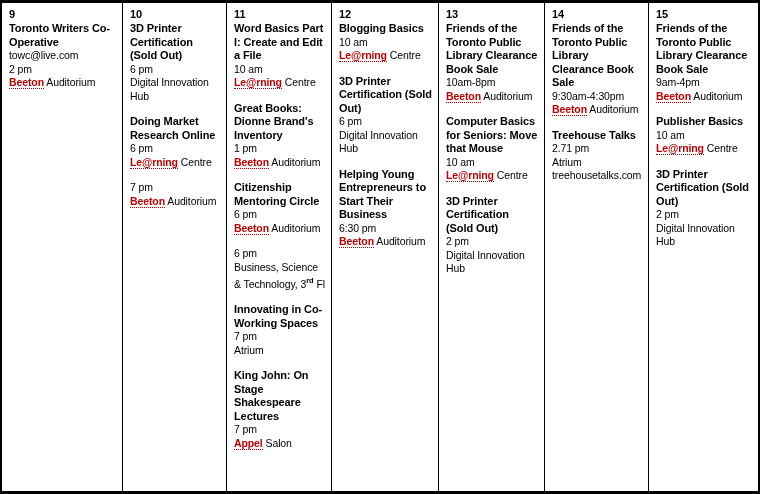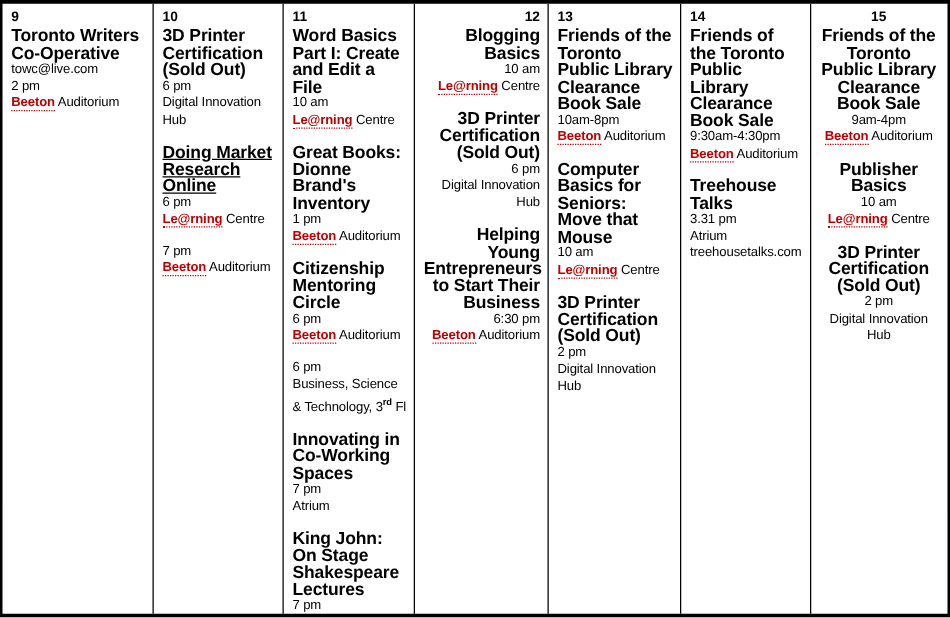--- a/index.html
+++ b/index.html
@@ -26,46 +26,44 @@
   }
   .day-cell {
     box-sizing: border-box;
     border-right: 1px solid #000;
     padding: 5px 6px 4px 7px;
     overflow: hidden;
     position: relative;
   }
   .day-cell:last-child {
     border-right: none;
-    text-align: center;
   }
   .daynum {
     font-family: "Liberation Sans", sans-serif;
     font-size: 11px;
     font-weight: bold;
     color: #000;
     line-height: 13px;
     margin-bottom: 1px;
   }
   .event {
     margin-bottom: 12px;
   }
   .event:last-child {
     margin-bottom: 0;
   }
   .ev-title {
     font-family: "Liberation Sans", sans-serif;
-    font-size: 14px;
+    font-size: 11px;
     font-weight: bold;
     color: #000;
     line-height: 13.5px;
     letter-spacing: -0.1px;
   }
   .ev-title.underline {
-    text-decoration: underline;
   }
   .ev-line {
     font-family: "Liberation Sans", sans-serif;
     font-size: 10.5px;
     color: #000;
     line-height: 13.5px;
     letter-spacing: -0.1px;
   }
   .ev-line .redspell {
     color: #c00000;
@@ -133,21 +131,21 @@
         <div class="ev-title">Innovating in Co-Working Spaces</div>
         <div class="ev-line">7 pm</div>
         <div class="ev-line">Atrium</div>
       </div>
       <div class="event">
         <div class="ev-title">King John: On Stage Shakespeare Lectures</div>
         <div class="ev-line">7 pm</div>
         <div class="ev-line"><span class="redspell">Appel</span> Salon</div>
       </div>
     </div>
-    <div class="day-cell" style="width: 107px; text-align: right;">
+    <div class="day-cell" style="width: 107px;">
       <div class="daynum">12</div>
       <div class="event">
         <div class="ev-title">Blogging Basics</div>
         <div class="ev-line">10 am</div>
         <div class="ev-line"><span class="redspell">Le@rning</span> Centre</div>
       </div>
       <div class="event">
         <div class="ev-title">3D Printer Certification (Sold Out)</div>
         <div class="ev-line">6 pm</div>
         <div class="ev-line">Digital Innovation Hub</div>
@@ -178,21 +176,21 @@
     </div>
     <div class="day-cell" style="width: 104px;">
       <div class="daynum">14</div>
       <div class="event">
         <div class="ev-title">Friends of the Toronto Public Library Clearance Book Sale</div>
         <div class="ev-line">9:30am-4:30pm</div>
         <div class="ev-line"><span class="redspell">Beeton</span> Auditorium</div>
       </div>
       <div class="event">
         <div class="ev-title">Treehouse Talks</div>
-        <div class="ev-line">3.31 pm</div>
+        <div class="ev-line">2.71 pm</div>
         <div class="ev-line">Atrium</div>
         <div class="ev-line">treehousetalks.com</div>
       </div>
     </div>
     <div class="day-cell" style="width: 107px;">
       <div class="daynum">15</div>
       <div class="event">
         <div class="ev-title">Friends of the Toronto Public Library Clearance Book Sale</div>
         <div class="ev-line">9am-4pm</div>
         <div class="ev-line"><span class="redspell">Beeton</span> Auditorium</div>

